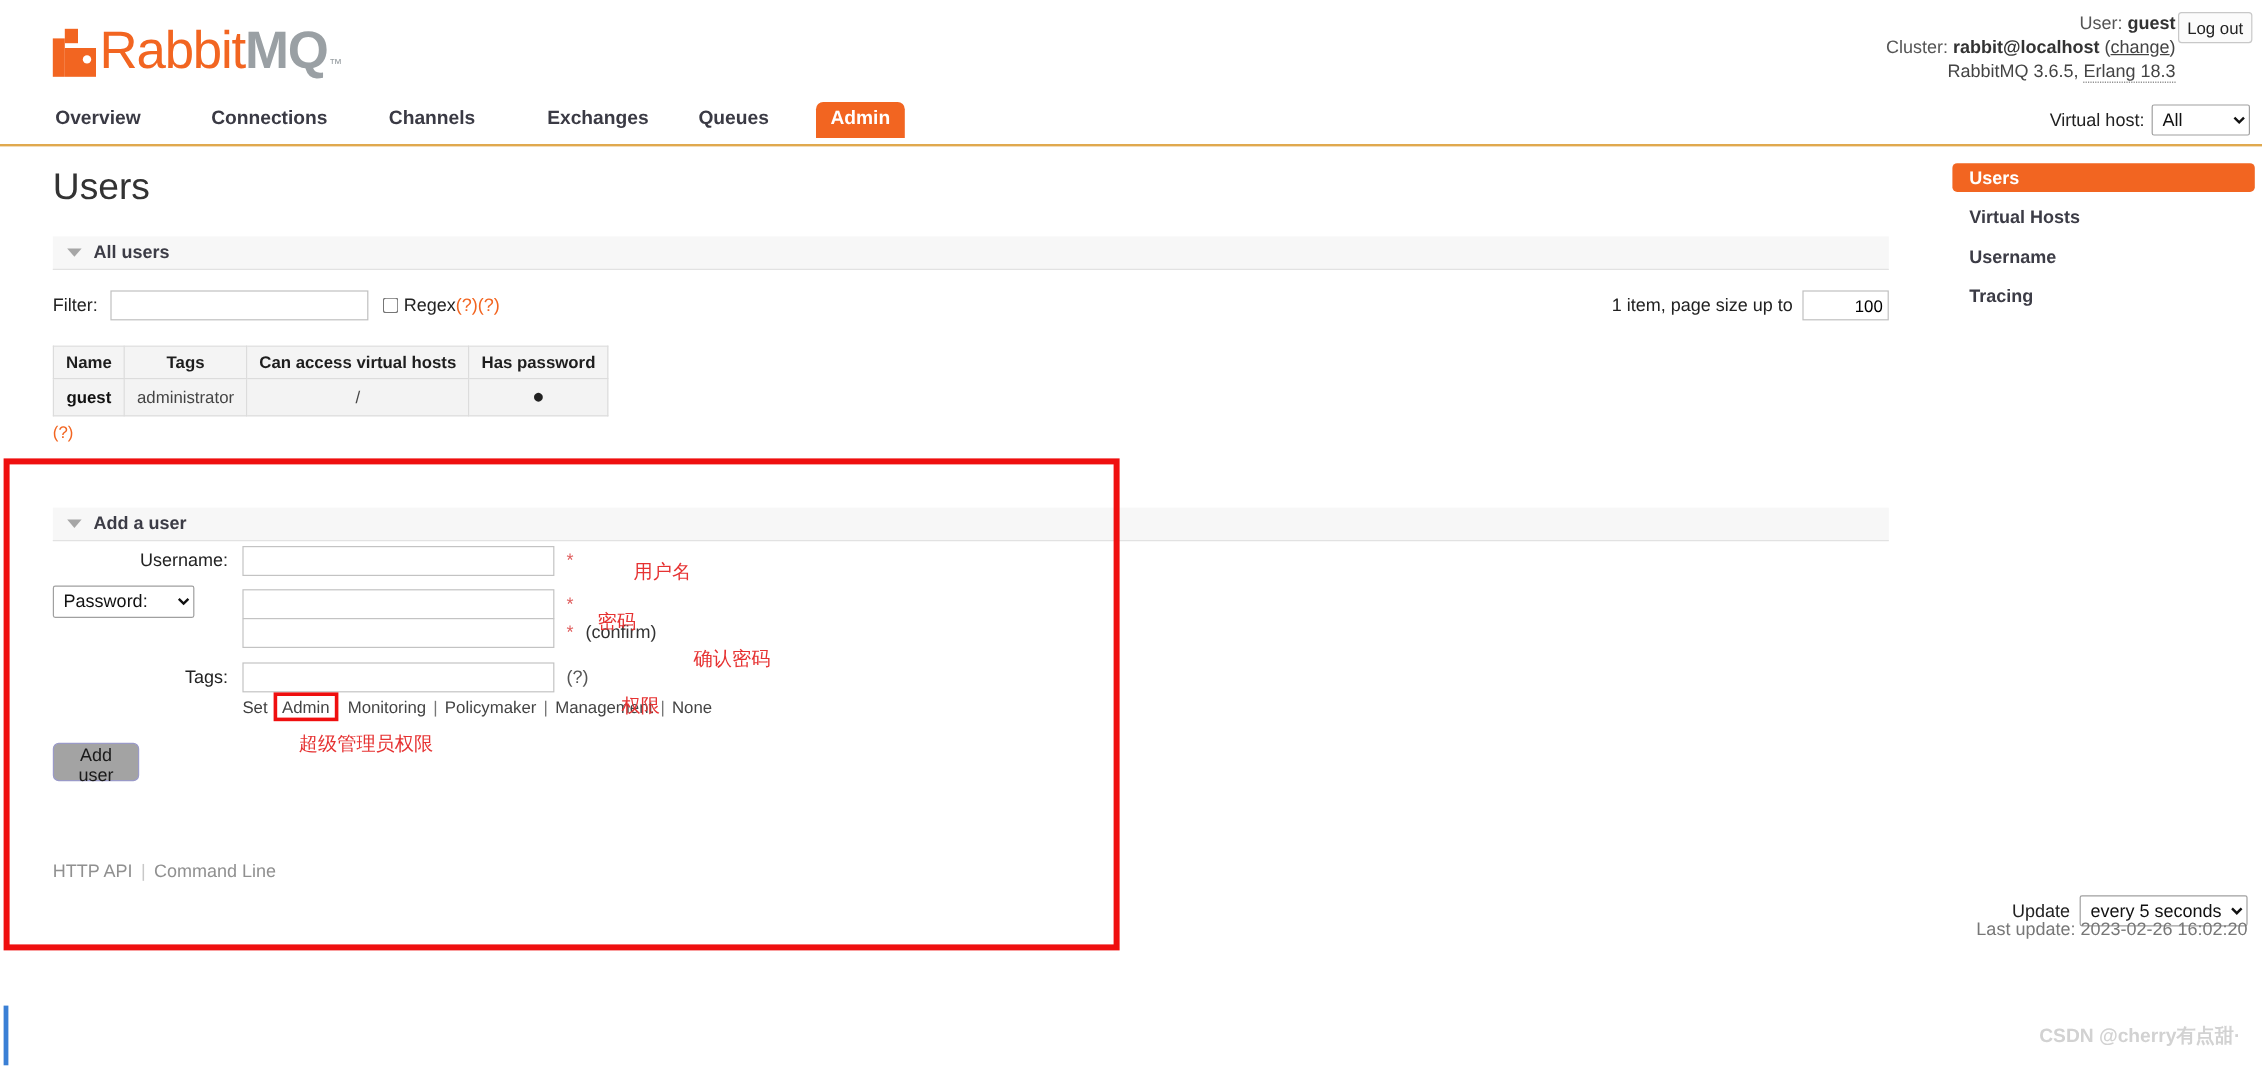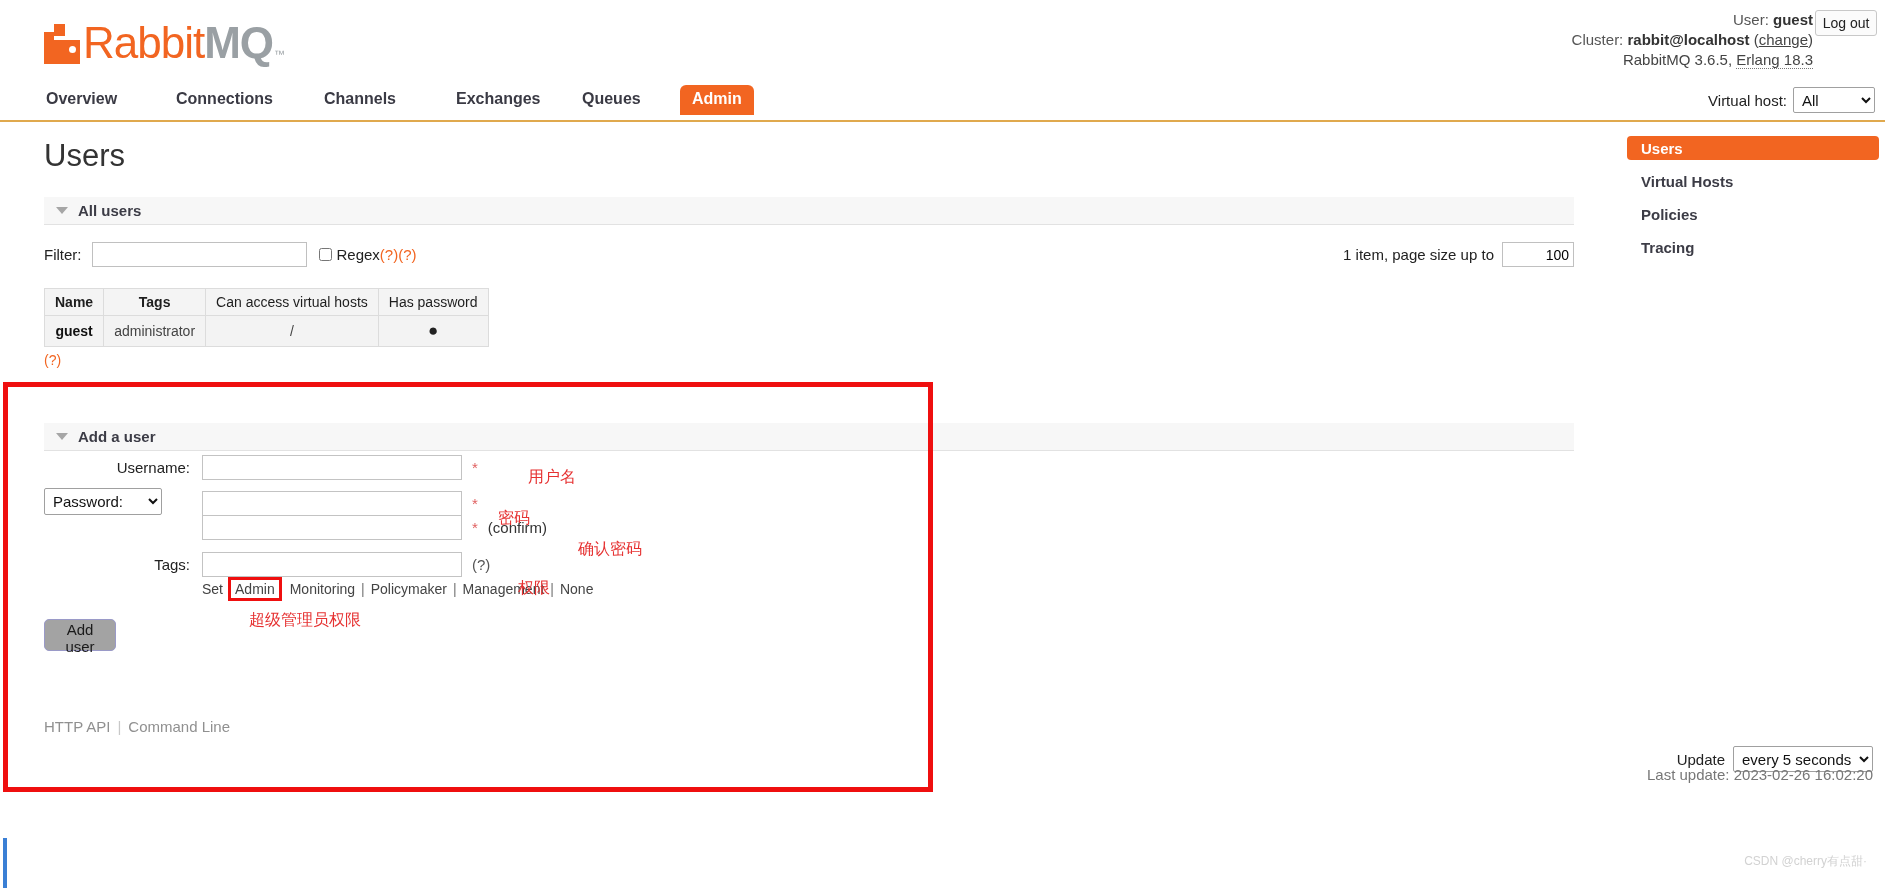--- a/index.html
+++ b/index.html
@@ -250,21 +250,21 @@
   #users-table th {
     background: #f4f4f4;
     border: 1px solid #dcdcdc;
     font-weight: 700;
     color: #1e1e1e;
     padding: 5px 10px;
     text-align: center;
     white-space: nowrap;
   }
   #users-table th.th-vhosts,
-  #users-table th.th-haspw { font-weight: 400; text-align: center; }
+  #users-table th.th-haspw { font-weight: 700; text-align: center; }
   #users-table td {
     background: #f3f3f3;
     border: 1px solid #dcdcdc;
     padding: 5px 10px;
     text-align: center;
     color: #444444;
   }
   #users-table td.name-cell {
     font-weight: 700;
     color: #111111;
@@ -467,23 +467,24 @@
     top: 838px;
     width: 4px;
     height: 50px;
     background: #3a7fd5;
   }
 
   #watermark {
     position: absolute;
     right: 18px;
     top: 853px;
-    font-size: 12px;
+    font-size: 16px;
     color: #d2d2d2;
     white-space: nowrap;
+    font-weight: bold;
   }
 </style>
 </head>
 <body>
 
 <div id="header">
 
   <div id="logo">
     <div class="logo-mark">
       <div class="blk b1"></div>
@@ -627,21 +628,21 @@
   <div id="note-admin-perm" class="cn-note">超级管理员权限</div>
 </div>
 
 <div id="footer-links">
   <a>HTTP API</a><span class="sep">|</span><a>Command Line</a>
 </div>
 
 <div id="sidebar">
   <div class="side-item active">Users</div>
   <div class="side-item">Virtual Hosts</div>
-  <div class="side-item">Policies</div>
+  <div class="side-item">Username</div>
   <div class="side-item">Tracing</div>
 </div>
 
 <div id="update-row">
   <span class="lbl">Update</span>
   <select class="sel" id="update-select">
     <option>every 5 seconds</option>
   </select>
 </div>
 

